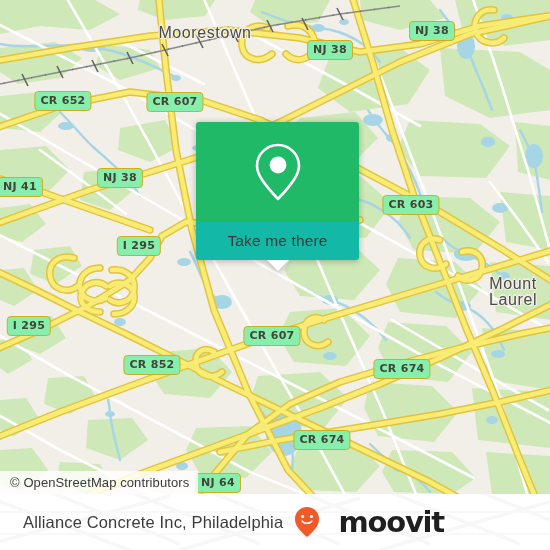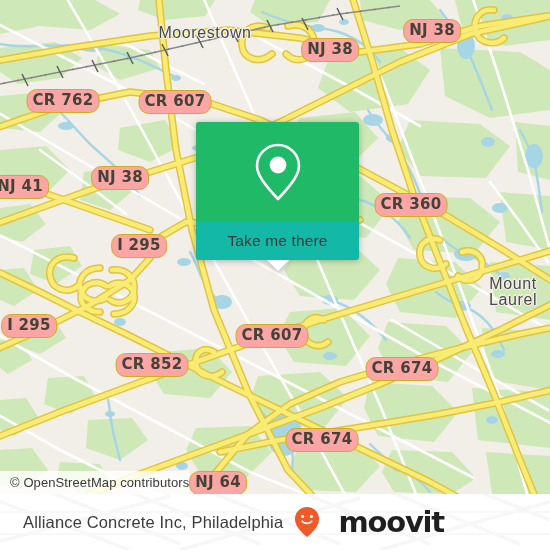--- a/index.html
+++ b/index.html
@@ -21,26 +21,26 @@
     position: absolute; left: 0; top: 0;
     width: 550px; height: 494px;
     background: #f2efe9;
     overflow: hidden;
   }
   #map-svg { position: absolute; left: 0; top: 0; }
 
   
   .shield {
     position: absolute;
-    background: #fca5a5;
+    background: #86efac;
     border: 1.4px solid #cfae1e;
-    border-radius: 10px;
+    border-radius: 4px;
     color: #444338;
     font-family: "DejaVu Sans", sans-serif;
-    font-size: 15px;
+    font-size: 11px;
     font-weight: bold;
     letter-spacing: .3px;
     line-height: 1;
     padding: 3px 5px 4px 5px;
     white-space: nowrap;
     transform: translate(-50%, -50%);
     z-index: 22;
   }
   
   .place {
@@ -60,21 +60,21 @@
        0 1.2px 0 rgba(242,239,233,.95), 0 -1.2px 0 rgba(242,239,233,.95),
        1px 1px 0 rgba(242,239,233,.95), -1px -1px 0 rgba(242,239,233,.95);
   }
   .place.two-line { line-height: 1.02; }
 
   
   #attrib {
     position: absolute;
     left: 0; bottom: 0;
     height: 23px;
-    padding: 0 0 0 10px;
+    padding: 0 9px 0 10px;
     display: flex; align-items: center;
     background: rgba(255,255,255,.82);
     color: #3a3a3a;
     font-family: "Liberation Sans", sans-serif;
     font-size: 13px;
     letter-spacing: .1px;
     z-index: 40;
   }
 
   
@@ -373,25 +373,25 @@
             <path d="M232,30 L238,42"></path>
               <path d="M302,18 L308,30"></path>
           </g>
         </g>
 
       </g>
     </svg>
 
     <div class="shield" style="left:330px;top:50px">NJ 38</div>
     <div class="shield" style="left:432px;top:31px">NJ 38</div>
-    <div class="shield" style="left:63px;top:101px">CR 762</div>
+    <div class="shield" style="left:63px;top:101px">CR 652</div>
     <div class="shield" style="left:175px;top:102px">CR 607</div>
     <div class="shield" style="left:120px;top:178px">NJ 38</div>
     <div class="shield" style="left:20px;top:187px">NJ 41</div>
-    <div class="shield" style="left:411px;top:205px">CR 360</div>
+    <div class="shield" style="left:411px;top:205px">CR 603</div>
     <div class="shield" style="left:139px;top:246px">I 295</div>
     <div class="shield" style="left:29px;top:326px">I 295</div>
     <div class="shield" style="left:272px;top:336px">CR 607</div>
     <div class="shield" style="left:152px;top:365px">CR 852</div>
     <div class="shield" style="left:402px;top:369px">CR 674</div>
     <div class="shield" style="left:322px;top:440px">CR 674</div>
     <div class="shield" style="left:218px;top:483px;z-index:20">NJ 64</div>
 
     <div class="place two-line" style="left:513px;top:292px">
       <div>Mount</div>

